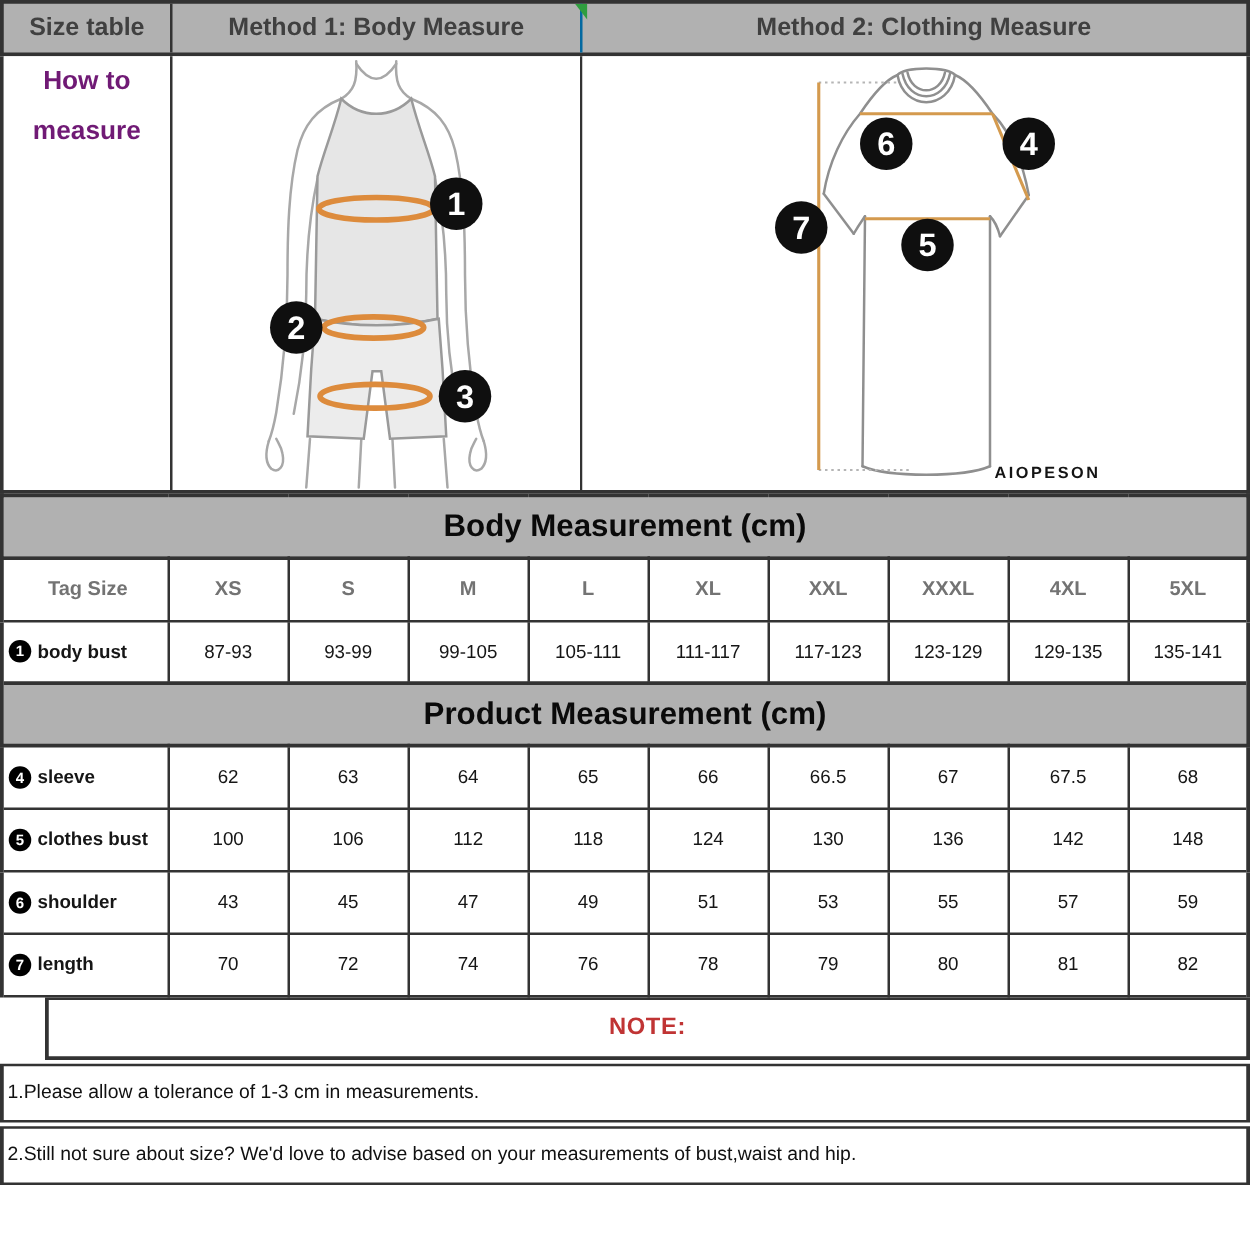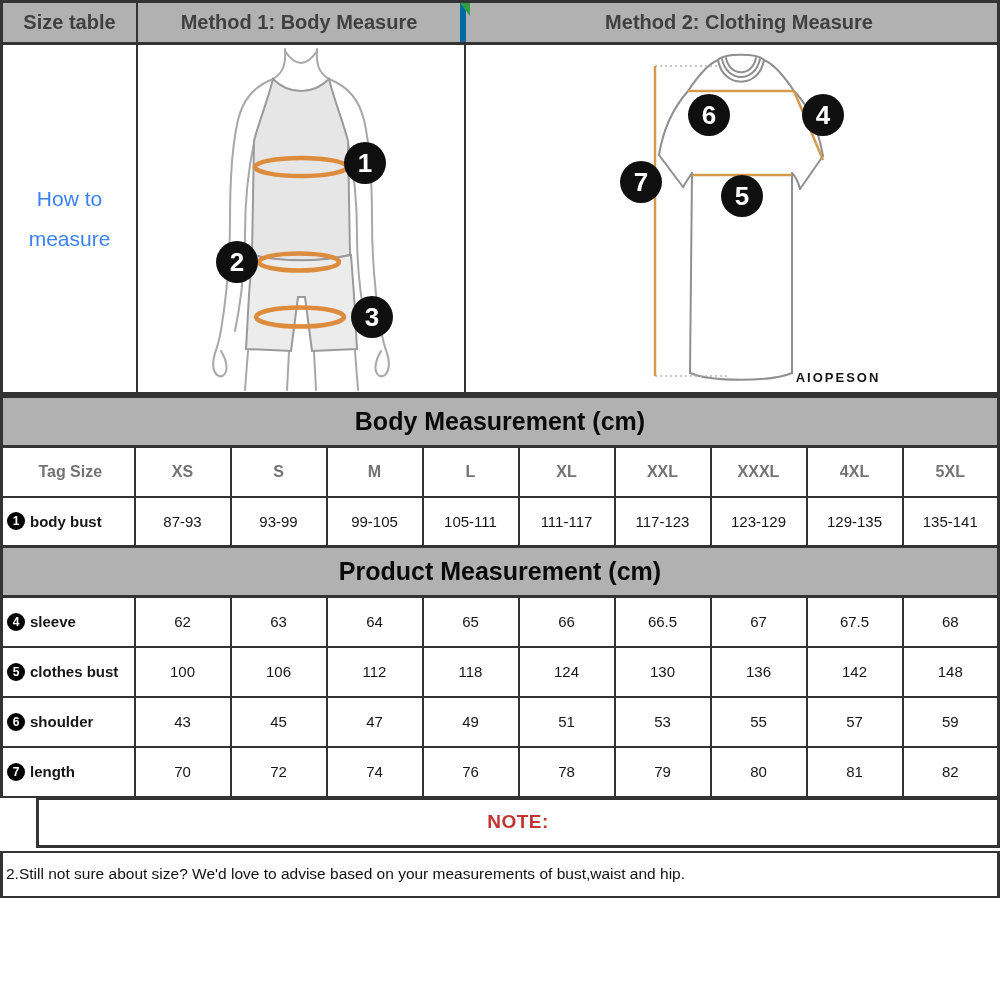--- a/index.html
+++ b/index.html
@@ -13,37 +13,37 @@
   
   .top-header {
     display: flex; height: 45px;
     border: 3px solid #333; background: #b1b1b1; position: relative;
   }
   .top-header .hcell {
     display: flex; align-items: center; justify-content: center;
     font-weight: bold; font-size: 20px; color: #404040; letter-spacing: 0px;
   }
   .hc1 { width: 133px; }
-  .hc2 { width: 330px; border-left: 2px solid #333; border-right: 6px solid #0369a1; }
+  .hc2 { width: 330px; border-left: 2px solid #333; border-right: 2px solid #0369a1; }
   .hc3 { flex: 1; padding-left: 15px; }
   .gmark {
     position: absolute; left: 457px; top: 0; width: 10px; height: 13px;
     background: #2f9e3f; clip-path: polygon(0 0, 100% 0, 100% 100%);
   }
 
   
   .diagrams {
     display: flex; height: 350px;
     border-left: 3px solid #333; border-right: 3px solid #333; border-bottom: 3px solid #333;
   }
   .dcell { position: relative; background: #fff; }
   .how-to {
     width: 133px; display: flex; flex-direction: column;
-    align-items: center; justify-content: center;
-    font-weight: normal; font-size: 21px; line-height: 40px; color: #3b82f6;
+    align-items: center; 
+    font-weight: bold; font-size: 21px; line-height: 40px; color: #701a75;
   }
   .body-cell  { width: 330px; border-left: 2px solid #333; border-right: 2px solid #333; }
   .cloth-cell { flex: 1; }
   .dbadge {
     position: absolute; width: 42px; height: 42px; border-radius: 50%;
     background: #0f0f0f; color: #fff; font-weight: bold; font-size: 26px;
     display: flex; align-items: center; justify-content: center;
   }
 
   
@@ -287,15 +287,16 @@
       <td>80</td>
       <td>81</td>
       <td>82</td>
     </tr>
   </tbody>
     </table>
 
   <div class="note-title">
     <span>NOTE:</span>
   </div>
+  <div class="note">1.Please allow a tolerance of 1-3 cm in measurements.</div>
   <div class="note">2.Still not sure about size? We'd love to advise based on your measurements of bust,waist and hip.</div>
 
 </div>
 
 </body></html>

